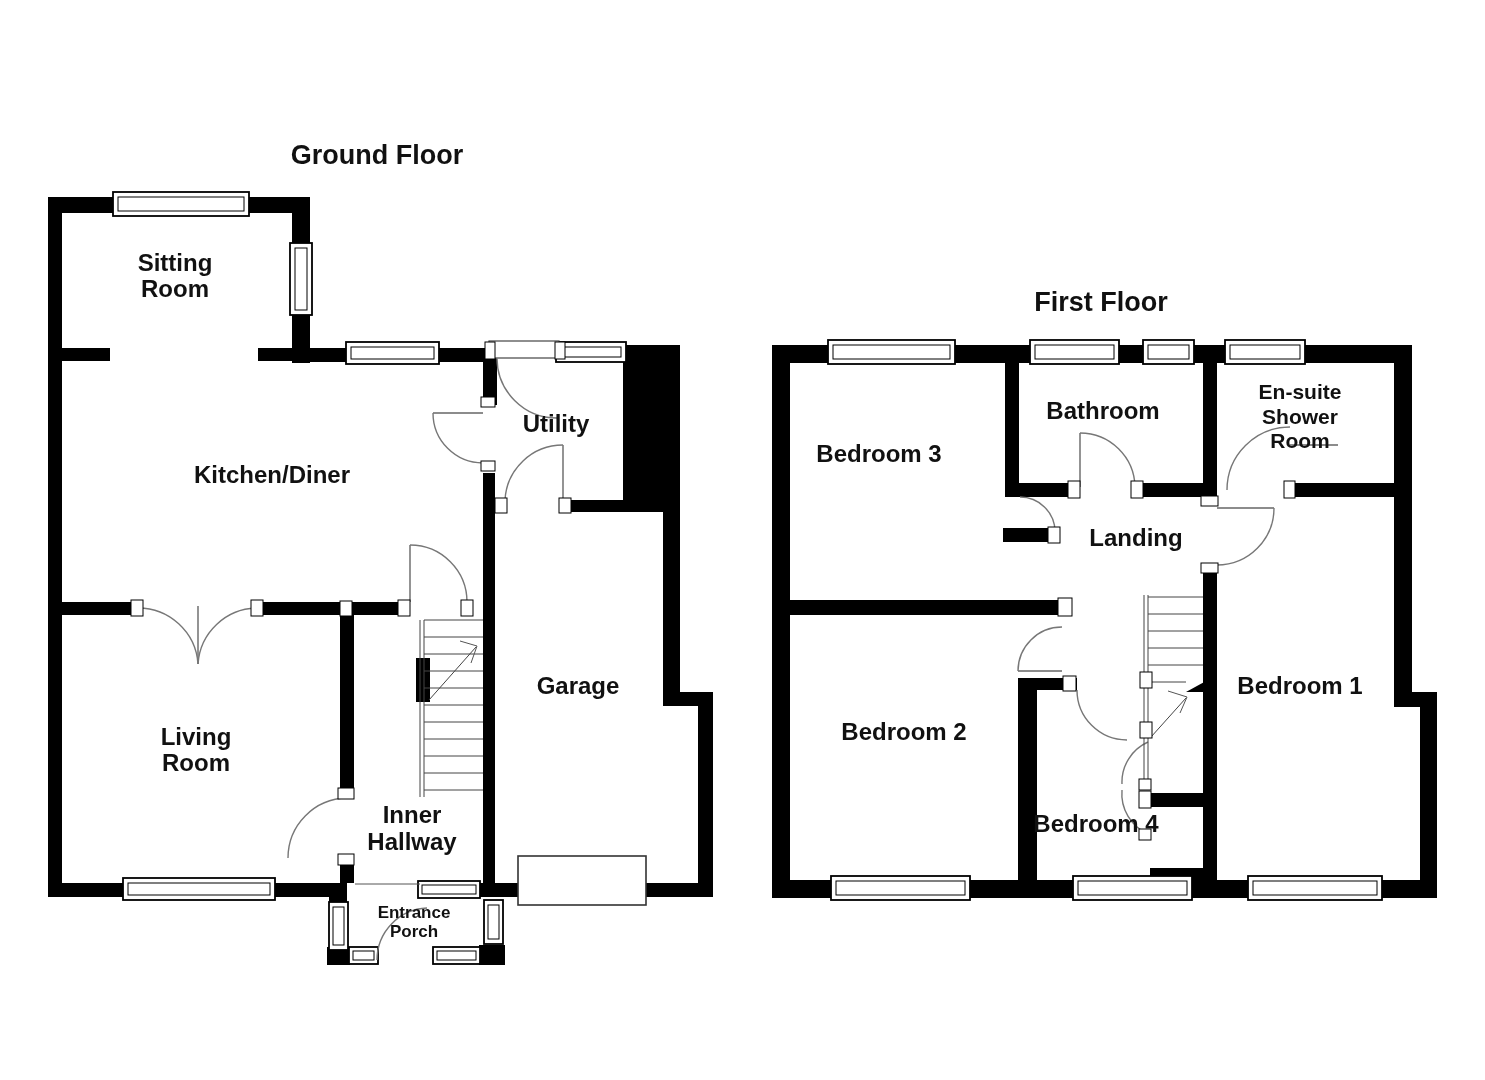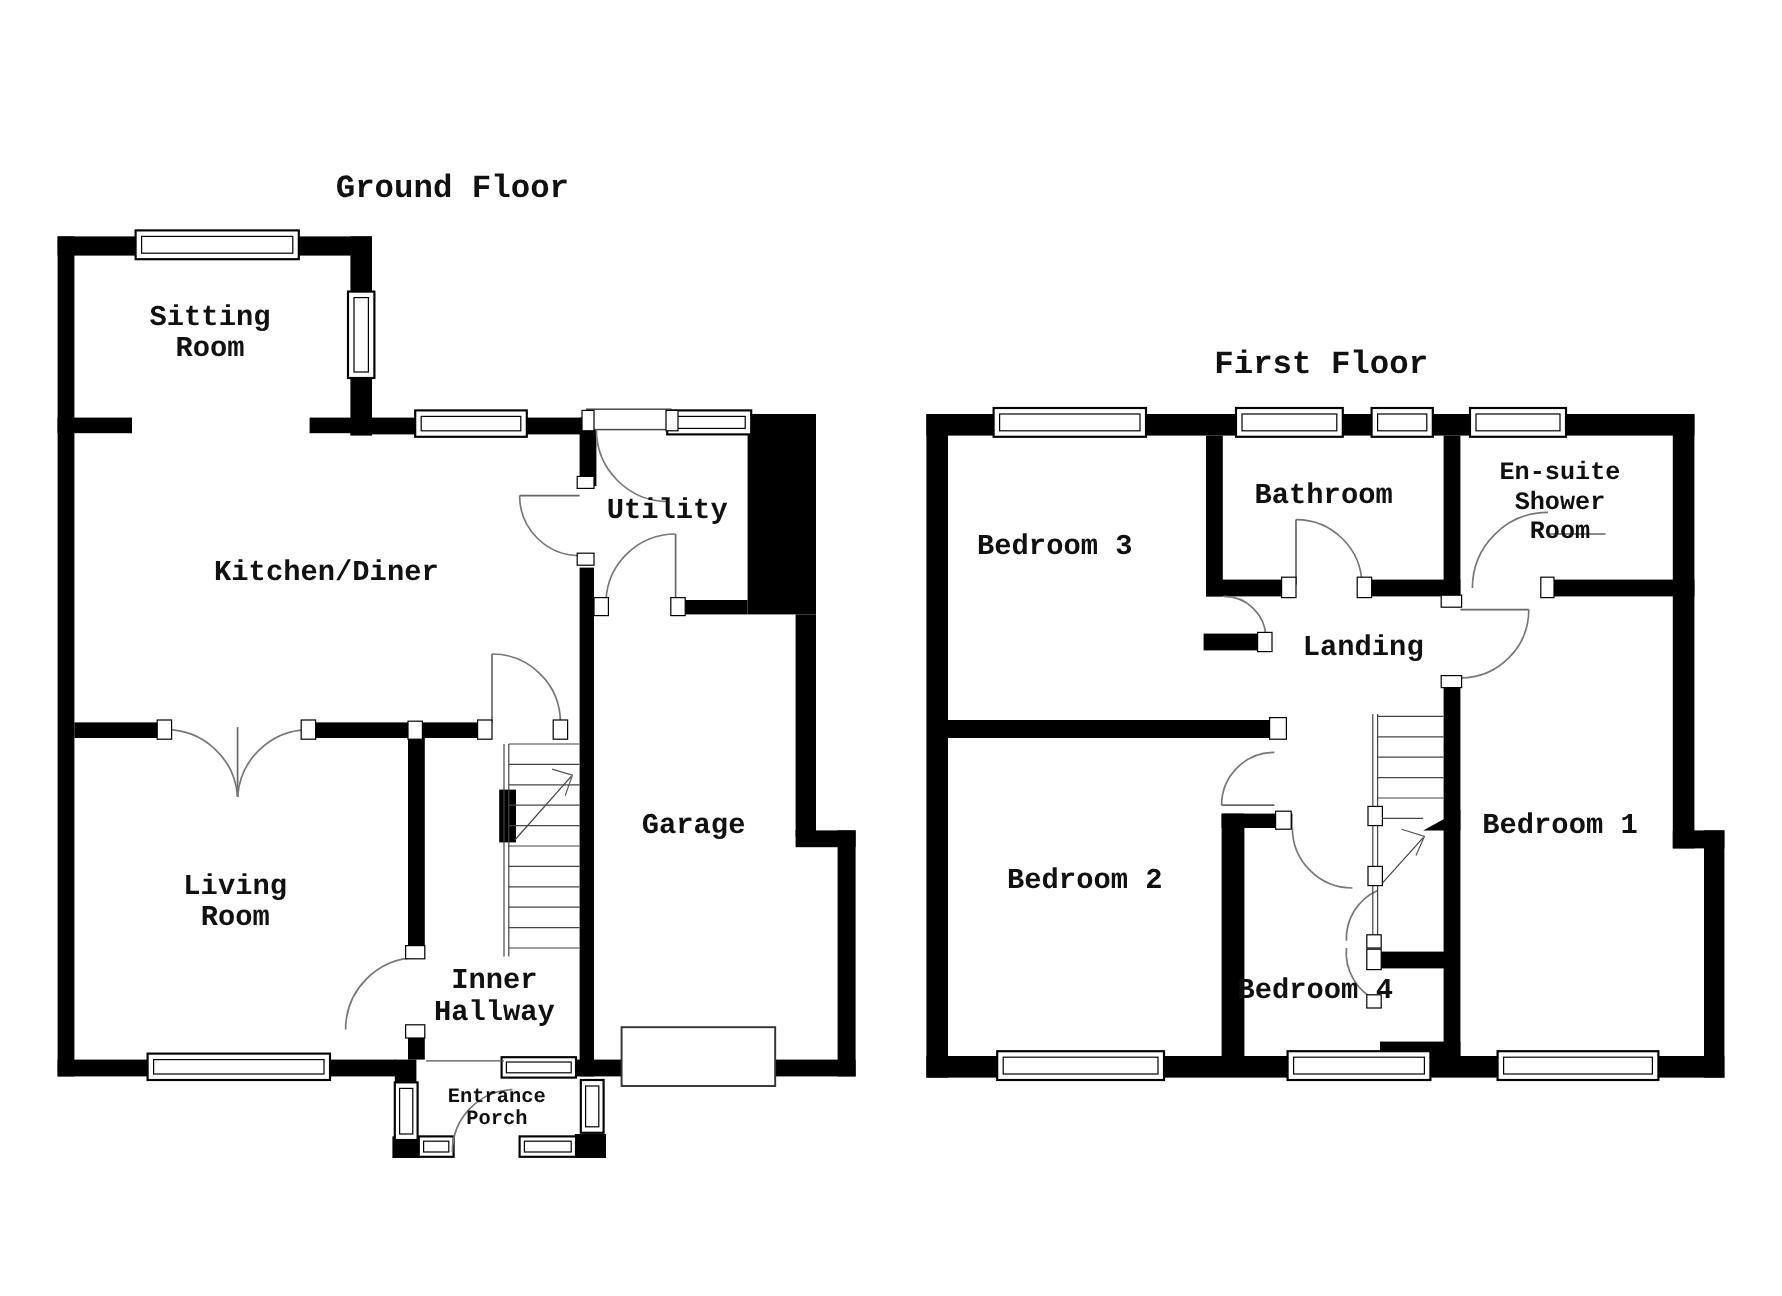--- a/index.html
+++ b/index.html
@@ -1,17 +1,17 @@
 <!DOCTYPE html>
 <html><head>
 <meta charset="utf-8">
 <style>
   html,body{margin:0;padding:0;background:#ffffff;}
   .canvas{position:relative;width:1485px;height:1080px;background:#ffffff;overflow:hidden;
-          font-family:Liberation Mono, monospace;}
+          font-family:Liberation Sans, sans-serif;}
   svg{display:block;}
   .wall{fill:#000000;stroke:none;}
   .jamb{fill:#ffffff;stroke:#000000;stroke-width:1;}
   .win-outer{fill:#ffffff;stroke:#000000;stroke-width:1.8;}
   .win-inner{fill:none;stroke:#000000;stroke-width:1;}
   .door-arc{fill:none;stroke:#777777;stroke-width:1.4;}
   .door-leaf{fill:none;stroke:#666666;stroke-width:1.4;}
   .leaf-rect{fill:#ffffff;stroke:#444444;stroke-width:1.2;}
   .tread{stroke:#444444;stroke-width:1;}
   .rail{stroke:#444444;stroke-width:1;}

